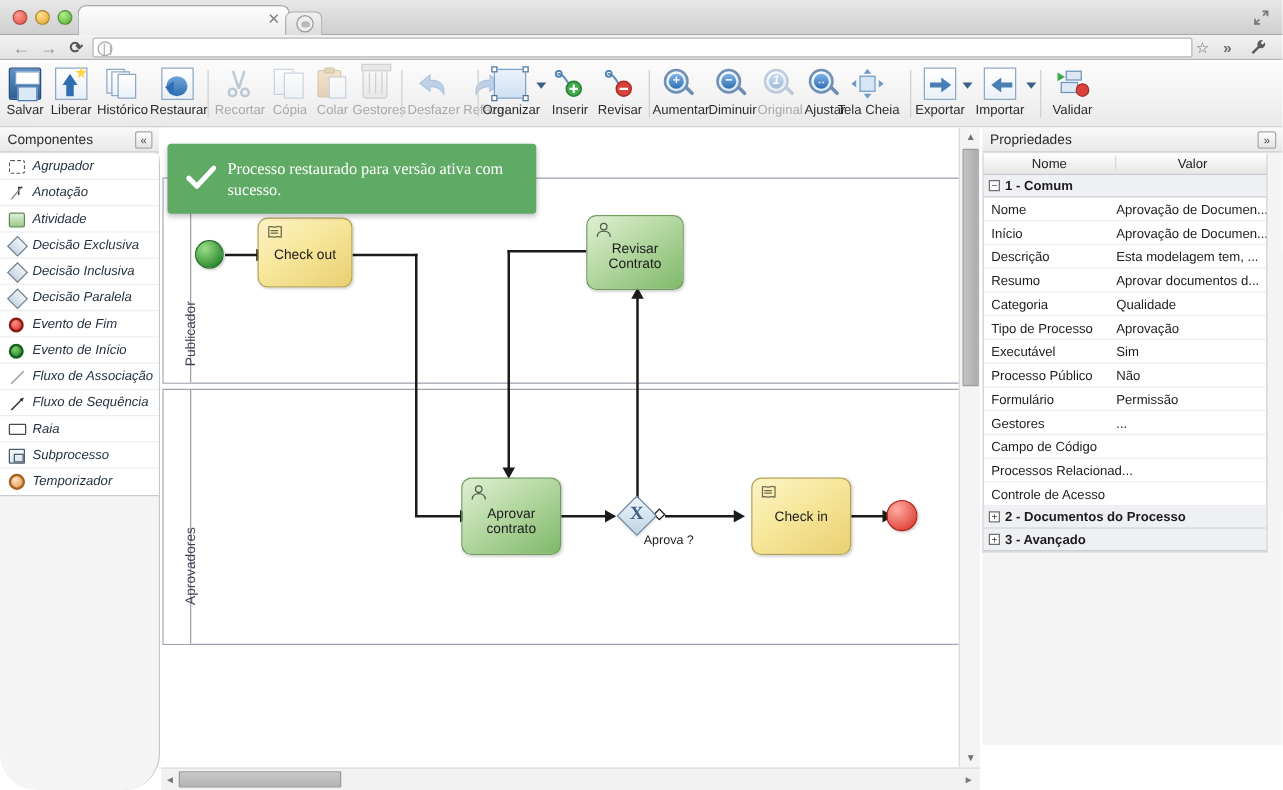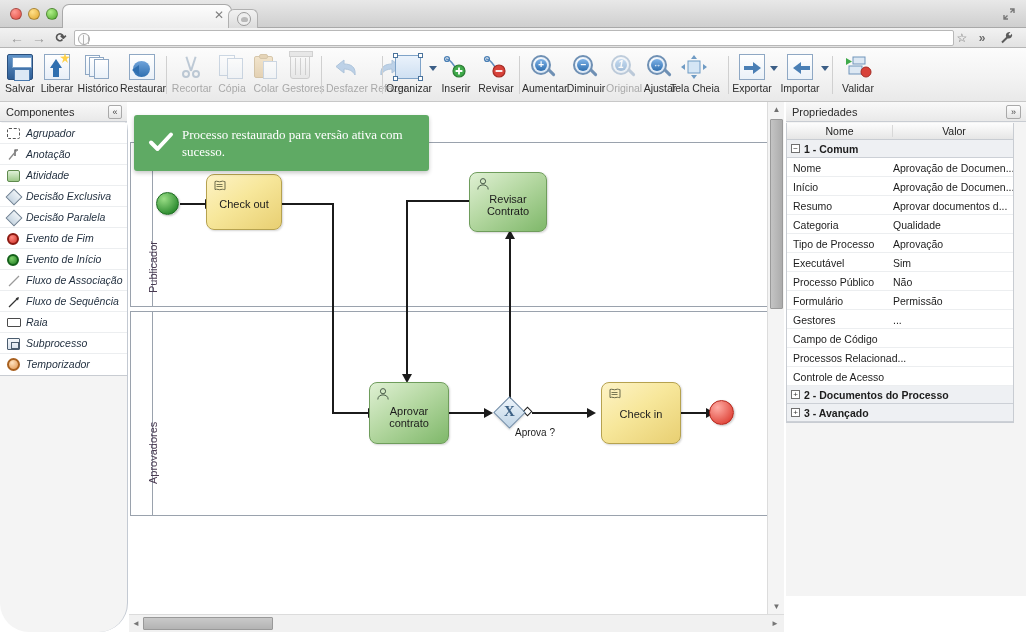--- a/index.html
+++ b/index.html
@@ -566,20 +566,24 @@
     <div class="comp-item">
       <span class="comp-ico ci-activity"></span>
       <span class="comp-lbl">Atividade</span>
     </div>
     <div class="comp-item">
       <span class="comp-ico ci-diamond"></span>
       <span class="comp-lbl">Decisão Exclusiva</span>
     </div>
     <div class="comp-item">
       <span class="comp-ico ci-diamond"></span>
+      <span class="comp-lbl">Decisão Inclusiva</span>
+    </div>
+    <div class="comp-item">
+      <span class="comp-ico ci-diamond"></span>
       <span class="comp-lbl">Decisão Paralela</span>
     </div>
     <div class="comp-item">
       <span class="comp-ico ci-circle ci-end"></span>
       <span class="comp-lbl">Evento de Fim</span>
     </div>
     <div class="comp-item">
       <span class="comp-ico ci-circle ci-start"></span>
       <span class="comp-lbl">Evento de Início</span>
     </div>
@@ -746,20 +750,24 @@
 
     <div class="grid-row">
       <span class="gr-name">Nome</span>
       <span class="gr-val">Aprovação de Documen...</span>
     </div>
     <div class="grid-row">
       <span class="gr-name">Início</span>
       <span class="gr-val">Aprovação de Documen...</span>
     </div>
     <div class="grid-row">
+      <span class="gr-name">Descrição</span>
+      <span class="gr-val">Esta modelagem tem, ...</span>
+    </div>
+    <div class="grid-row">
       <span class="gr-name">Resumo</span>
       <span class="gr-val">Aprovar documentos d...</span>
     </div>
     <div class="grid-row">
       <span class="gr-name">Categoria</span>
       <span class="gr-val">Qualidade</span>
     </div>
     <div class="grid-row">
       <span class="gr-name">Tipo de Processo</span>
       <span class="gr-val">Aprovação</span>

